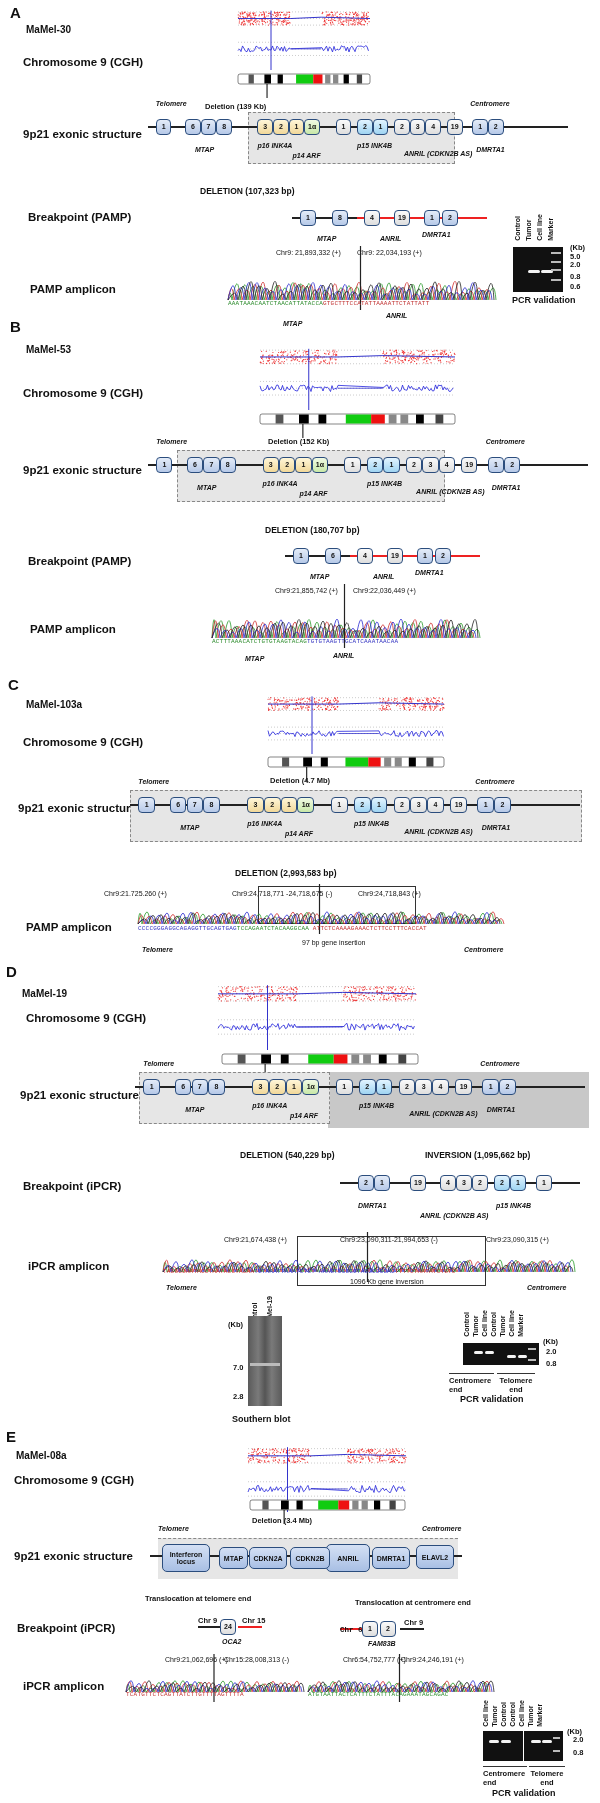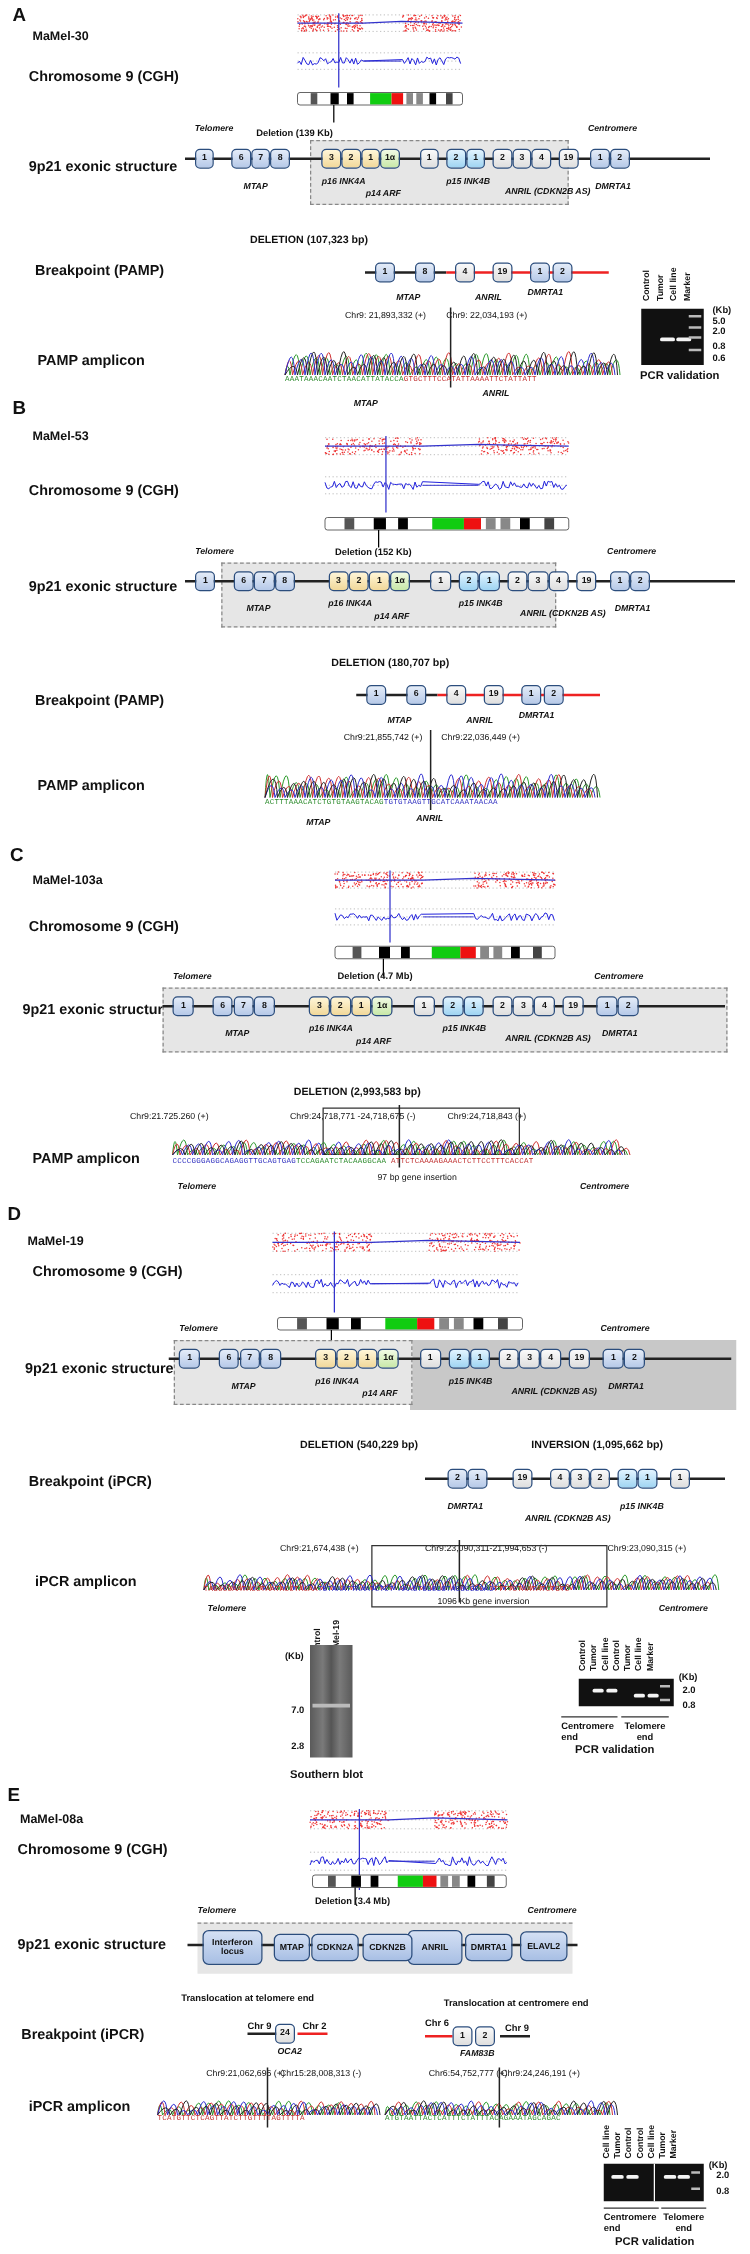--- a/index.html
+++ b/index.html
@@ -2448,29 +2448,29 @@
 <div class="abs bigbox" style="left:416px;top:1545px;width:36px;height:22px">ELAVL2</div>
 <div class="abs smallb" style="left:145px;top:1594px">Translocation at telomere end</div>
 <div class="abs smallb" style="left:355px;top:1598px">Translocation at centromere end</div>
 <div class="abs rowlabel" style="left:17px;top:1622px">Breakpoint (iPCR)</div>
 <div class="abs breakpoint" style="left:198px;top:1612px;width:90px;height:34px;">
     <div class="abs" style="left: 0px; top: 14px; width: 26px; height: 2px; background: rgb(34, 34, 34);"></div>
     <div class="abs" style="left: 40px; top: 14px; width: 24px; height: 2px; background: rgb(238, 34, 34);"></div>
     <div class="box wbox" style="left: 22px; top: 7px; width: 14px;">24</div>
     <div class="abs it" style="left: 24px; top: 26px;">OCA2</div>
     <div class="abs smallb" style="left: 0px; top: 4px;">Chr 9</div>
-    <div class="abs smallb" style="left: 44px; top: 4px;">Chr 2</div>
+    <div class="abs smallb" style="left: 44px; top: 4px;">Chr 15</div>
   </div>
 <div class="abs breakpoint" style="left:340px;top:1614px;width:90px;height:36px;">
     <div class="abs" style="left: 0px; top: 14px; width: 22px; height: 2px; background: rgb(238, 34, 34);"></div>
     <div class="abs" style="left: 60px; top: 14px; width: 24px; height: 2px; background: rgb(34, 34, 34);"></div>
     <div class="box wbox" style="left: 22px; top: 7px; width: 14px;">1</div>
     <div class="box wbox" style="left: 40px; top: 7px; width: 14px;">2</div>
     <div class="abs it" style="left: 28px; top: 26px;">FAM83B</div>
-    <div class="abs smallb" style="left: 0px; top: 0;">Chr 6</div>
+    <div class="abs smallb" style="left: 0px; top: 12px; font-family: Liberation Mono, monospace;">Chr 6</div>
     <div class="abs smallb" style="left: 64px; top: 4px;">Chr 9</div>
   </div>
 <div class="abs small" style="left:165px;top:1656px">Chr9:21,062,696 (+)</div>
 <div class="abs small" style="left:224px;top:1656px">Chr15:28,008,313 (-)</div>
 <div class="abs small" style="left:343px;top:1656px">Chr6:54,752,777 (+)</div>
 <div class="abs small" style="left:401px;top:1656px">Chr9:24,246,191 (+)</div>
 <div class="abs rowlabel" style="left:23px;top:1680px">iPCR amplicon</div>
 <div class="abs chromat" style="left:126px;top:1668px;width:176px;height:24px;">
     <svg width="176" height="24">
       <path d="M0 24 Q2 8.242870370370369 4 24 Q10 14.84070473251029 12 24 Q18 10.898106995884772 20 24 Q26 16.39655864197531 28 24 Q34 5.095318930041152 36 24 Q42 5.064758230452675 44 24 Q50 1.619691358024692 52 24 Q58 1.452710905349793 60 24 Q66 8.367520576131689 68 24 Q74 4.2122685185185205 76 24 Q82 13.012880658436213 84 24 Q90 14.306394032921812 92 24 Q98 2.0742901234567874 100 24 Q106 2.075828189300413 108 24 Q114 16.381378600823044 116 24 Q122 4.3057561728395015 124 24 Q130 8.941553497942387 132 24 Q138 8.09247427983539 140 24 Q146 4.406666666666666 148 24 Q154 11.51005658436214 156 24 Q162 14.139681069958847 164 24 Q170 11.47702160493827 172 24" fill="none" stroke="#2a9a2a" stroke-width="0.8"></path>

